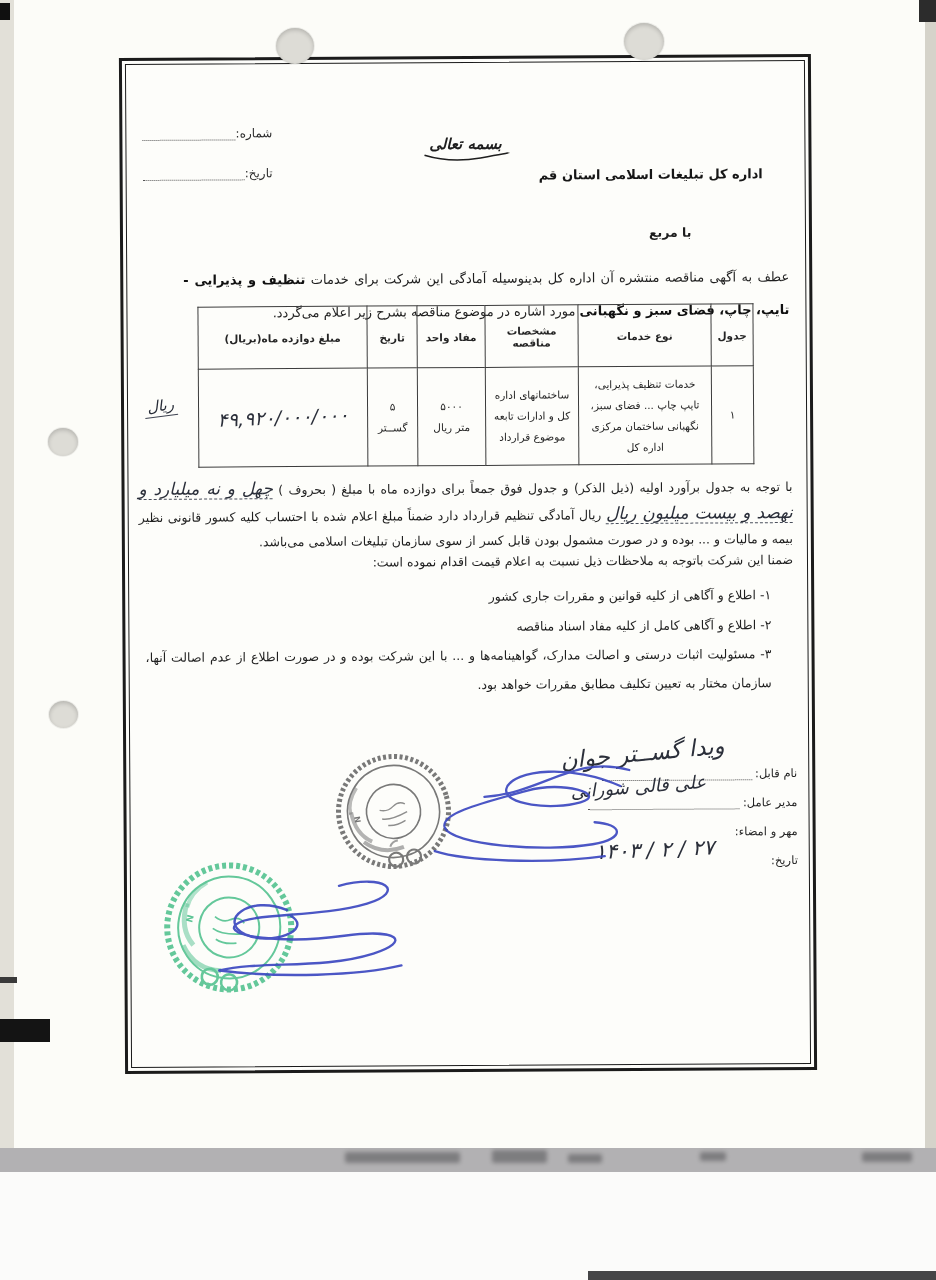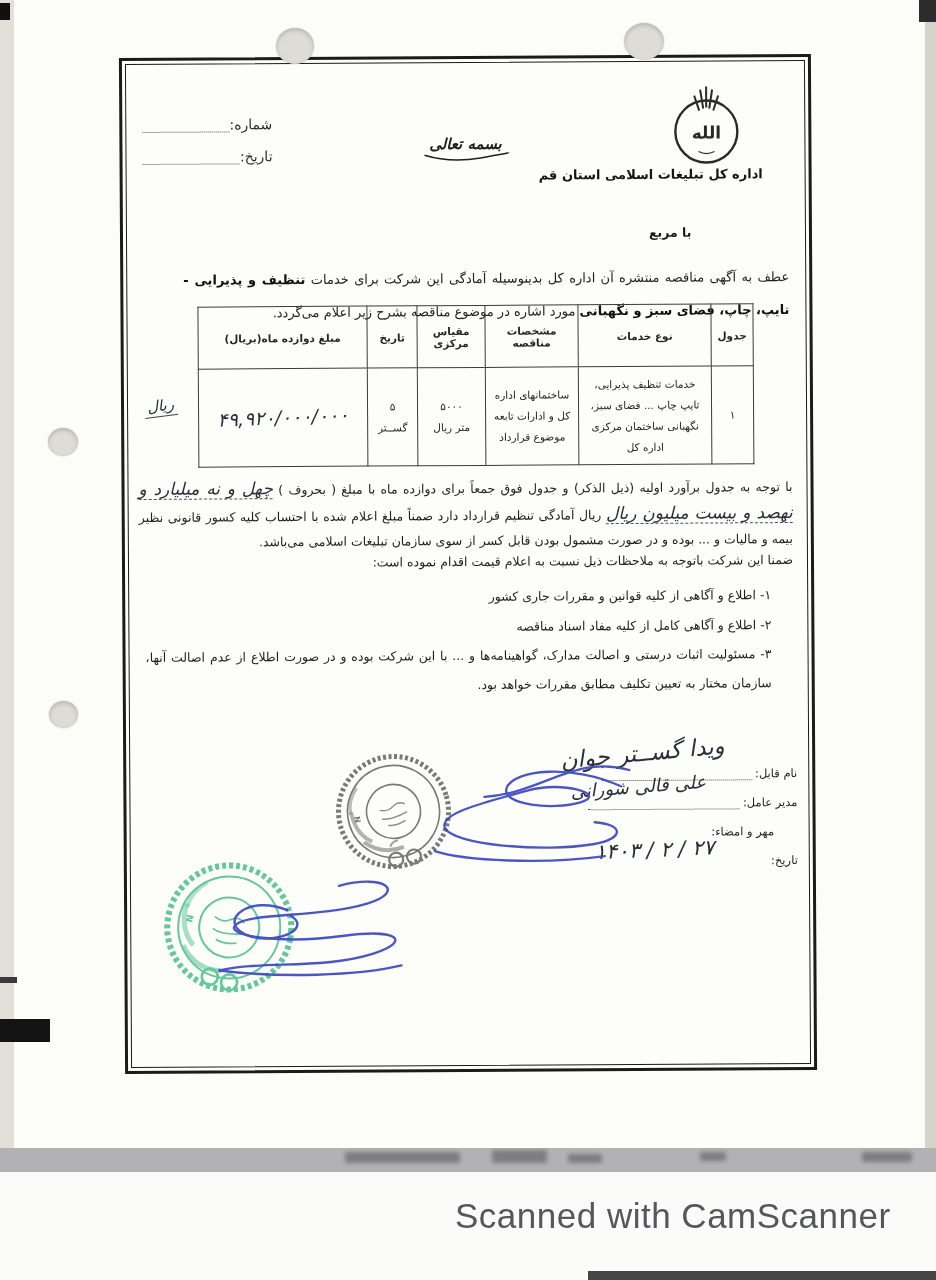--- a/index.html
+++ b/index.html
@@ -28,21 +28,21 @@
   #frame { position:absolute; left:122px; top:56px; width:692px; height:1016px; border:3.5px solid #1b1b1b; transform:rotate(-0.35deg); z-index:3; background:rgba(255,255,255,.35); }
   #frame-inner { position:absolute; inset:3px; border:1.6px solid #1b1b1b; }
   #content { position:absolute; inset:2px; direction:rtl; color:#222; }
   #content > * { position:absolute; }
 
   
   .meta { left:530px; top:50px; width:132px; direction:rtl; font-size:10px; color:#333; }
   .meta { left:auto; } 
   .meta-pos { left:12px !important; top:50px; width:132px; }
   .meta-row { display:flex; flex-direction:row; align-items:flex-end; direction:rtl; margin-bottom:16px; }
-  .meta-row .lbl { white-space:nowrap; font-size:14px; color:#2d2d2d; }
+  .meta-row .lbl { white-space:nowrap; font-size:12px; color:#2d2d2d;margin-top:10px; }
   .meta-row .dots { flex:1; border-bottom:1.4px dotted #555; height:11px; margin-left:2px; }
 
   .logo-box { left:536px; top:16px; width:84px; height:92px; }
   .bismillah { left:262px; top:70px; width:150px; text-align:center; font-size:15px; font-weight:bold; font-style:italic; color:#1e1e1e; }
   .bismillah svg { display:block; margin:-2px auto 0; }
   .orgname { left:410px; top:103px; width:228px; text-align:left; font-weight:bold; font-size:13px; color:#161616; }
   .salam { left:520px; top:161px; width:106px; text-align:left; font-weight:bold; font-size:12.5px; color:#1c1c1c; }
 
   .intro { left:54px; top:197px; width:606px; font-size:13px; line-height:33px; text-align:justify; text-align-last:right; color:#1f1f1f; }
   .intro b { color:#101010; }
@@ -72,21 +72,21 @@
   .notes { left:8px; top:518px; width:650px; padding-left:6px; padding-right:18px; font-size:12.5px; line-height:28.5px; text-align:justify; text-align-last:right; color:#1f1f1f; }
   .notes .note { margin-bottom:1px; }
 
   
   .sig-row { right:9px; direction:rtl; display:flex; align-items:flex-end; font-size:11.5px; color:#1f1f1f; }
   .sig-row .dots { border-bottom:1.4px dotted #555; height:11px; margin-right:3px; }
   .row-company { top:703px; width:242px; }
   .row-company .dots { width:150px; }
   .row-director { top:732px; width:238px; }
   .row-director .dots { width:152px; }
-  .row-seal { top:761px; width:110px;justify-content:center; }
+  .row-seal { top:761px; width:110px; }
   .row-date { top:790px; width:220px; }
 
   .hw-company  { left:428px; top:676px; font-size:23px; transform:rotate(-5deg); white-space:nowrap; letter-spacing:2px; }
   .hw-director { left:438px; top:712px; font-size:18px; transform:rotate(-4deg); white-space:nowrap; letter-spacing:1px; }
   .hw-date     { left:462px; top:774px; font-size:21px; transform:rotate(-2deg); white-space:nowrap; letter-spacing:4px; direction:rtl; }
 
   
   .stamp { opacity:.92; }
   .stamp-dark  { left:202px; top:687px; width:118px; height:118px; transform:rotate(-16deg); }
   .stamp-green { left:30px;  top:795px; width:132px; height:132px; transform:rotate(11deg); }
@@ -122,34 +122,20 @@
           <div class="meta-row">
             <span class="lbl">شماره:</span>
             <span class="dots"></span>
           </div>
           <div class="meta-row">
             <span class="lbl">تاریخ:</span>
             <span class="dots"></span>
           </div>
         </div>
 
-        <div class="logo-box">
-          <svg width="84" height="92" viewBox="0 0 84 92">
-            <g stroke="#2a2a2a" stroke-width="2" fill="none">
-              <path d="M30 16 L35 31"></path>
-              <path d="M36 10 L39 29"></path>
-              <path d="M42 7 L42 28"></path>
-              <path d="M48 10 L45 29"></path>
-              <path d="M54 16 L49 31"></path>
-              <circle cx="42" cy="52" r="31" stroke-width="2.4"></circle>
-            </g>
-            <text x="42" y="59" text-anchor="middle" font-size="17" font-weight="bold" fill="#2a2a2a">الله</text>
-            <path d="M34 72 q8 4 16 0" stroke="#2a2a2a" stroke-width="1.2" fill="none"></path>
-          </svg>
-        </div>
 
         <div class="bismillah">
           <span>بسمه تعالی</span>
           <svg width="90" height="12" viewBox="0 0 90 12">
             <path d="M4 4 Q30 12 60 7 T88 2" stroke="#1e1e1e" stroke-width="1.6" fill="none"></path>
           </svg>
         </div>
 
         <div class="orgname">اداره کل تبلیغات اسلامی استان قم</div>
         <div class="salam">با مربع</div>
@@ -165,21 +151,21 @@
               <col class="c-spec">
               <col class="c-unit">
               <col class="c-count">
               <col class="c-amount">
           </colgroup>
           <thead>
             <tr>
               <th>جدول</th>
               <th>نوع خدمات</th>
               <th>مشخصات مناقصه</th>
-              <th>مقیاس مرکزی</th>
+              <th>مفاد واحد</th>
               <th>تاریخ</th>
               <th>مبلغ دوازده ماه(بریال)</th>
             </tr>
           </thead>
           <tbody>
             <tr>
               <td>۱</td>
               <td>خدمات تنظیف پذیرایی، تایپ چاپ ... فضای سبز، نگهبانی ساختمان مرکزی اداره کل</td>
               <td>ساختمانهای اداره کل و ادارات تابعه موضوع قرارداد</td>
               <td class="cell-two">
@@ -304,16 +290,15 @@
   <div class="hole hole-l2"></div>
 
   <div class="scan-band">
     <div class="smudge" style="left:345px;top:4px;width:115px;height:11px;"></div>
     <div class="smudge" style="left:492px;top:2px;width:55px;height:13px;"></div>
     <div class="smudge" style="left:568px;top:6px;width:34px;height:9px;"></div>
     <div class="smudge" style="left:700px;top:4px;width:26px;height:9px;"></div>
     <div class="smudge" style="left:862px;top:4px;width:50px;height:10px;"></div>
   </div>
   <div class="scan-white"></div>
-  <div class="scan-text">Scanned with CamScanner</div>
   <div class="scan-strip"></div>
 
 </div>
 
 </body></html>

